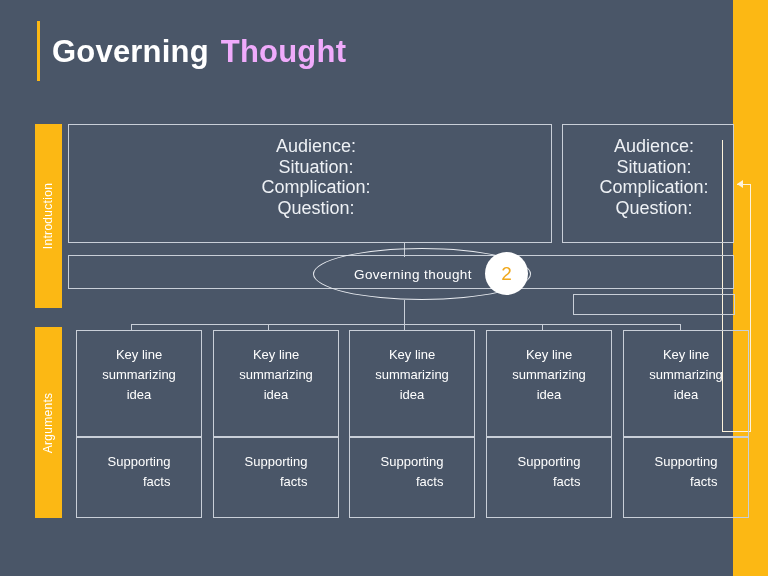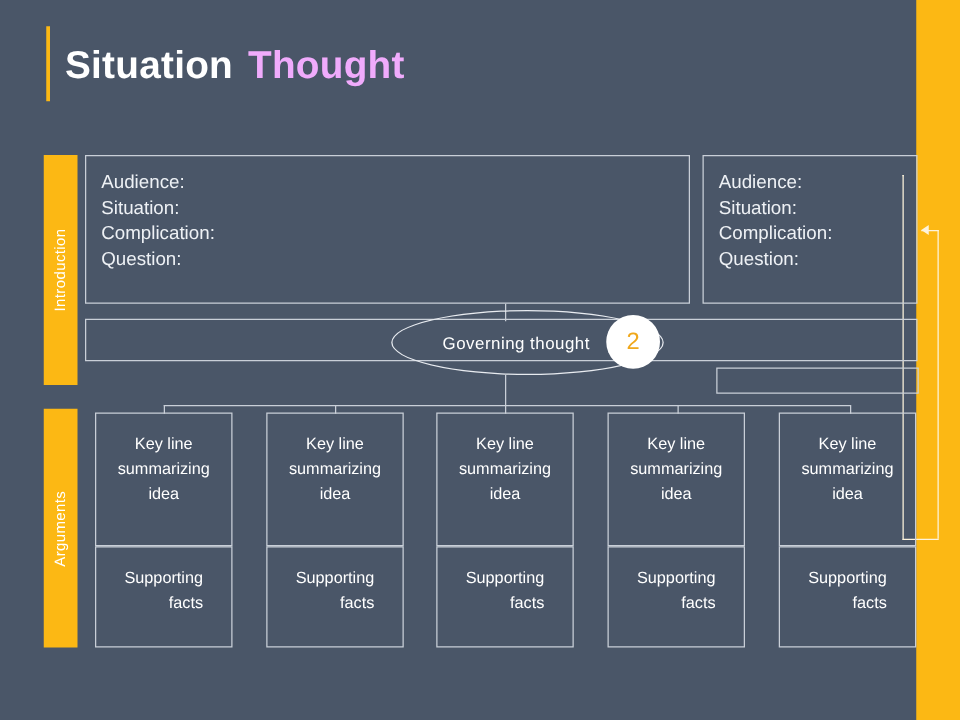--- a/index.html
+++ b/index.html
@@ -96,22 +96,23 @@
   }
   #intro-box-right {
     left: 562px;
     top: 124px;
     width: 172px;
     height: 119px;
   }
   .intro-fields {
     padding: 11px 0 0 12px;
     color: #eef1f5;
-    font-size: 15px;
+    font-size: 18px;
     line-height: 20.5px;
+    text-align: center;
   }
   .intro-fields div { white-space: nowrap; }
 
   
   #gt-band {
     left: 68px;
     top: 255px;
     width: 666px;
     height: 34px;
   }
@@ -172,21 +173,21 @@
   
   .arg-col {
     position: absolute;
     top: 330px;
     width: 110px;
     height: 188px;
   }
   .arg-col .cell {
     position: absolute;
     left: 0;
-    width: 110px;
+    width: 126px;
     border: 1px solid #c9cfd8;
     box-sizing: border-box;
     display: flex;
     align-items: flex-start;
     justify-content: center;
     text-align: center;
     color: #ffffff;
     font-size: 13px;
     line-height: 20px;
   }
@@ -219,21 +220,21 @@
     border-right: 6px solid #fdf3dc;
   }
 </style>
 </head>
 <body>
 
 <div id="slide">
 
   <div id="title-accent-bar"></div>
   <div id="title">
-    <span class="t-white">Situation</span><span class="t-gold">Thought</span>
+    <span class="t-white">Governing</span><span class="t-gold">Thought</span>
   </div>
 
   <div id="right-yellow-panel"></div>
 
   <div class="ypanel-line" style="left:750px; top:184px; width:1px; height:247px;"></div>
   <div class="ypanel-line" style="left:737px; top:184px; width:14px; height:1px;"></div>
   <div id="yline-arrowhead"></div>
   <div class="ypanel-line" style="left:722px; top:431px; width:29px; height:1px;"></div>
   <div class="ypanel-line" style="left:722px; top:140px; width:1px; height:292px;"></div>
   <div class="ypanel-line" style="left:722px; top:140px; width:1px; height:1px;"></div>

